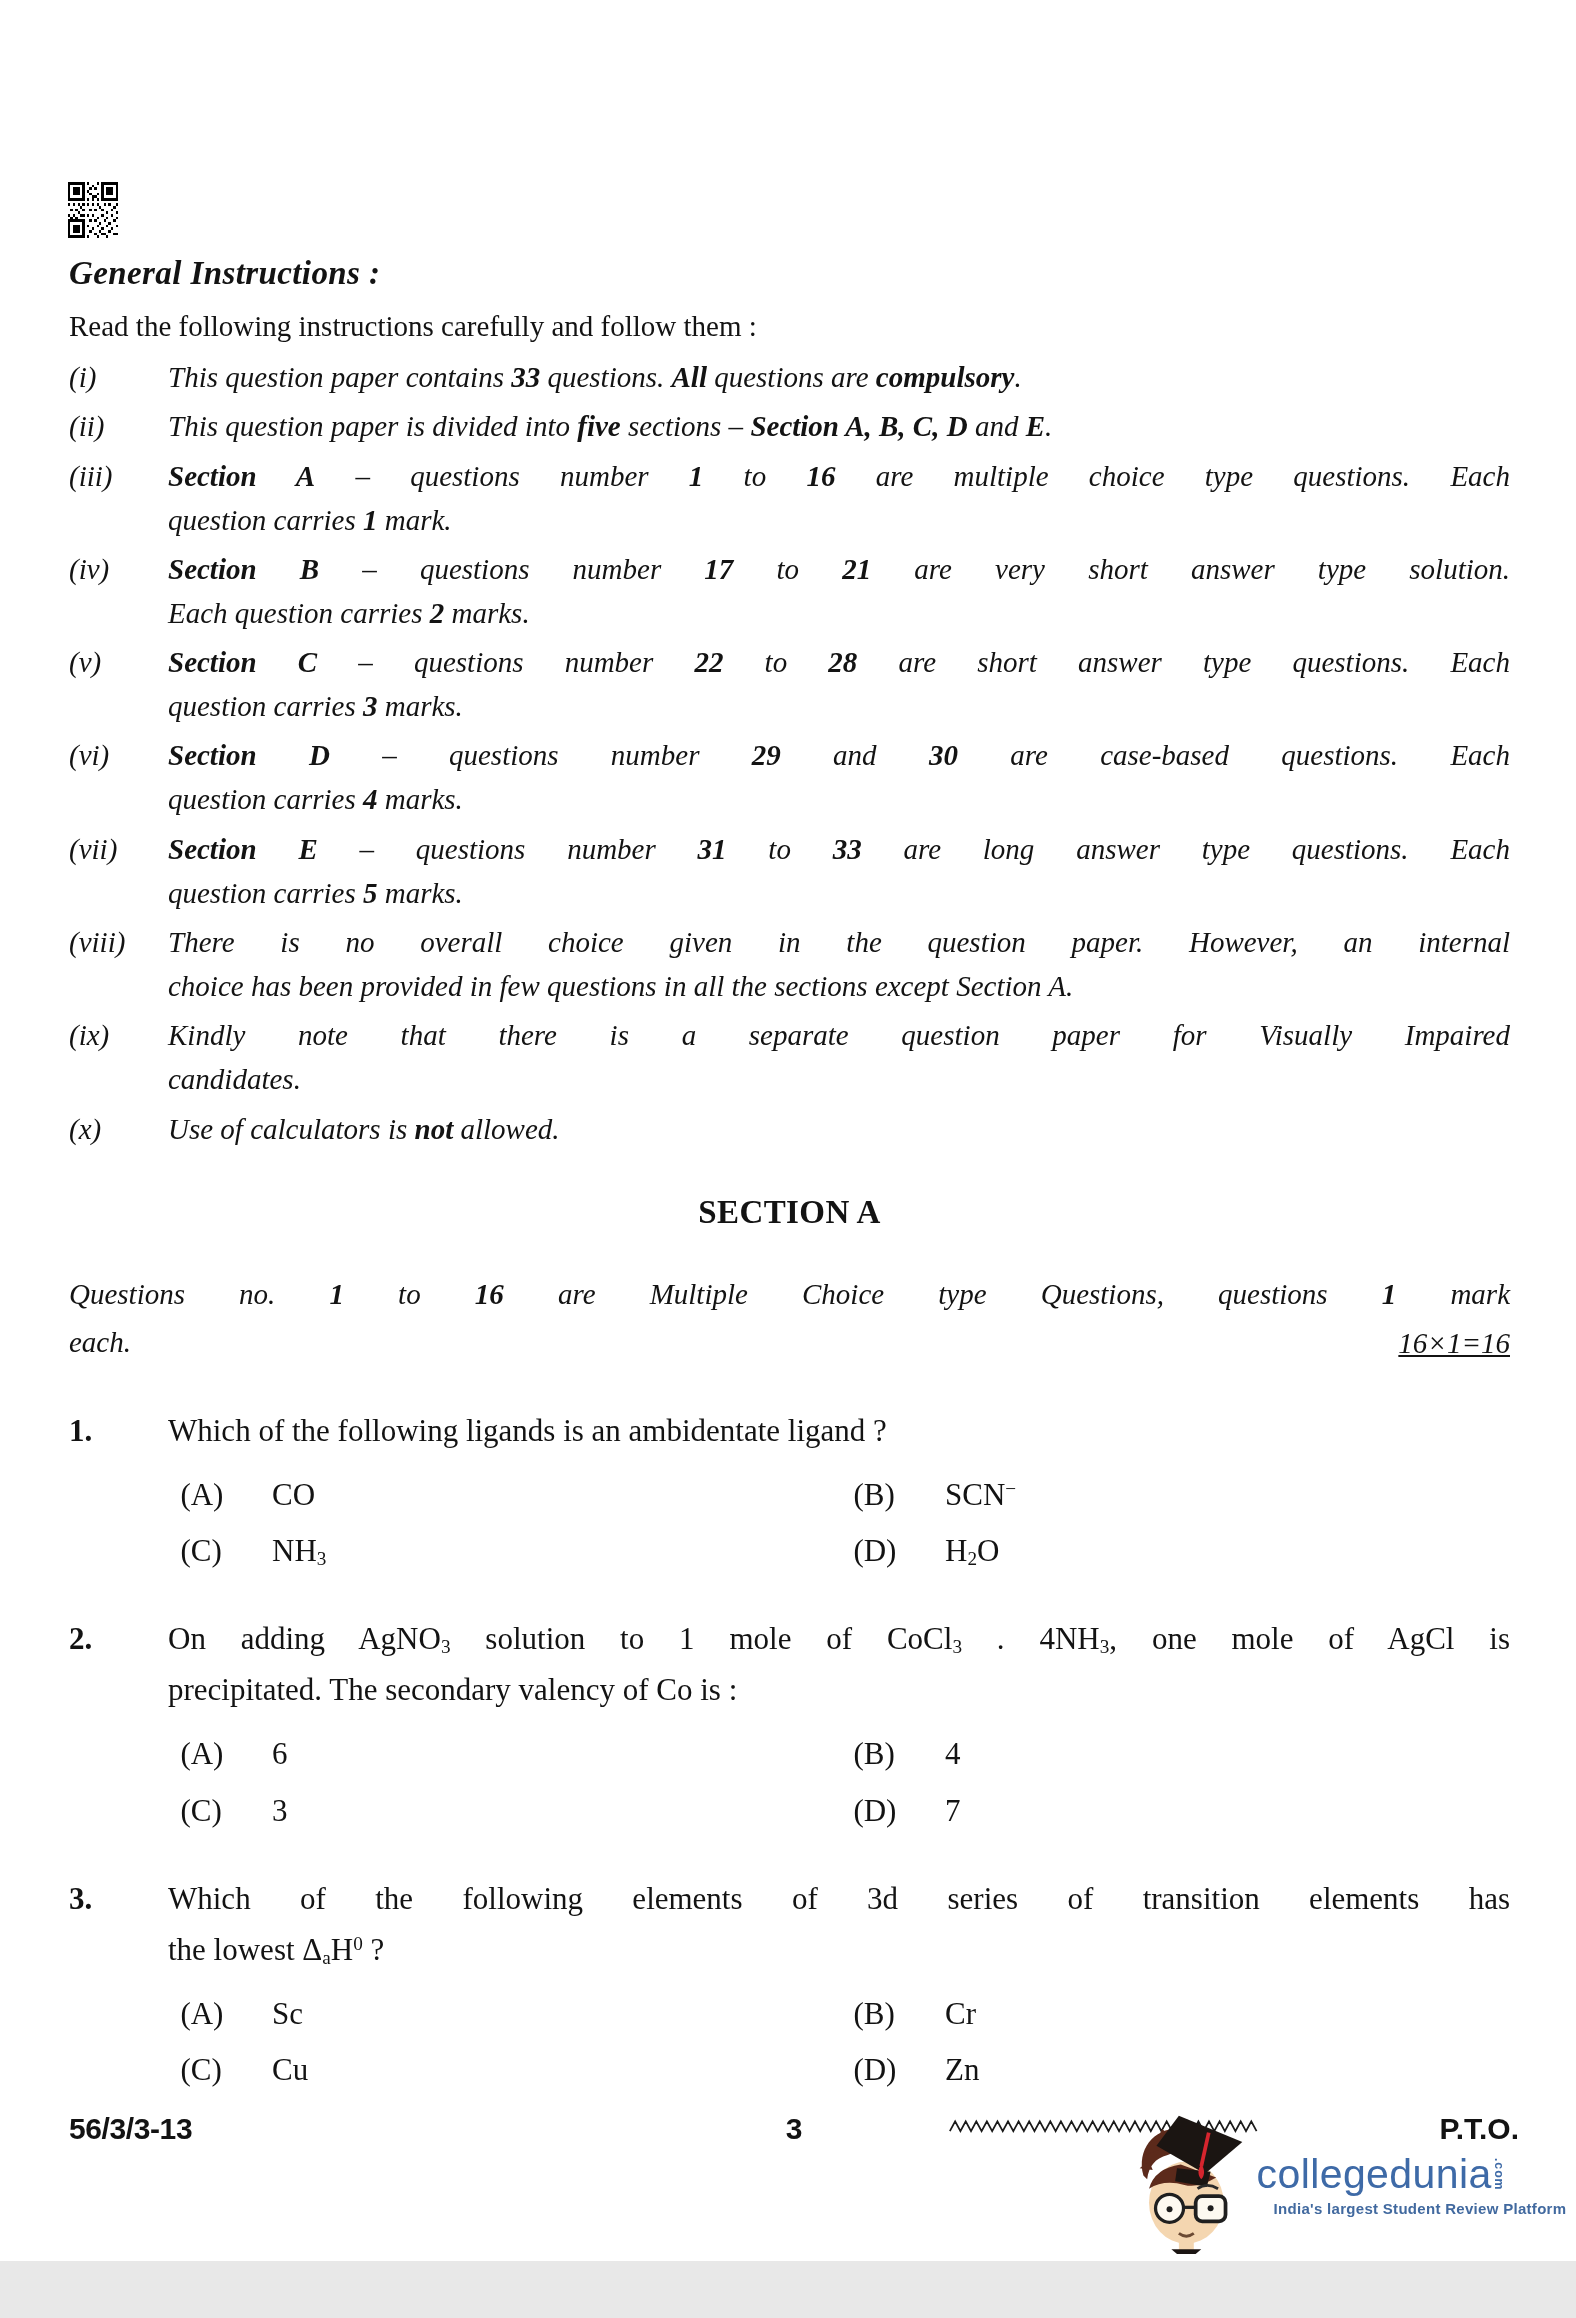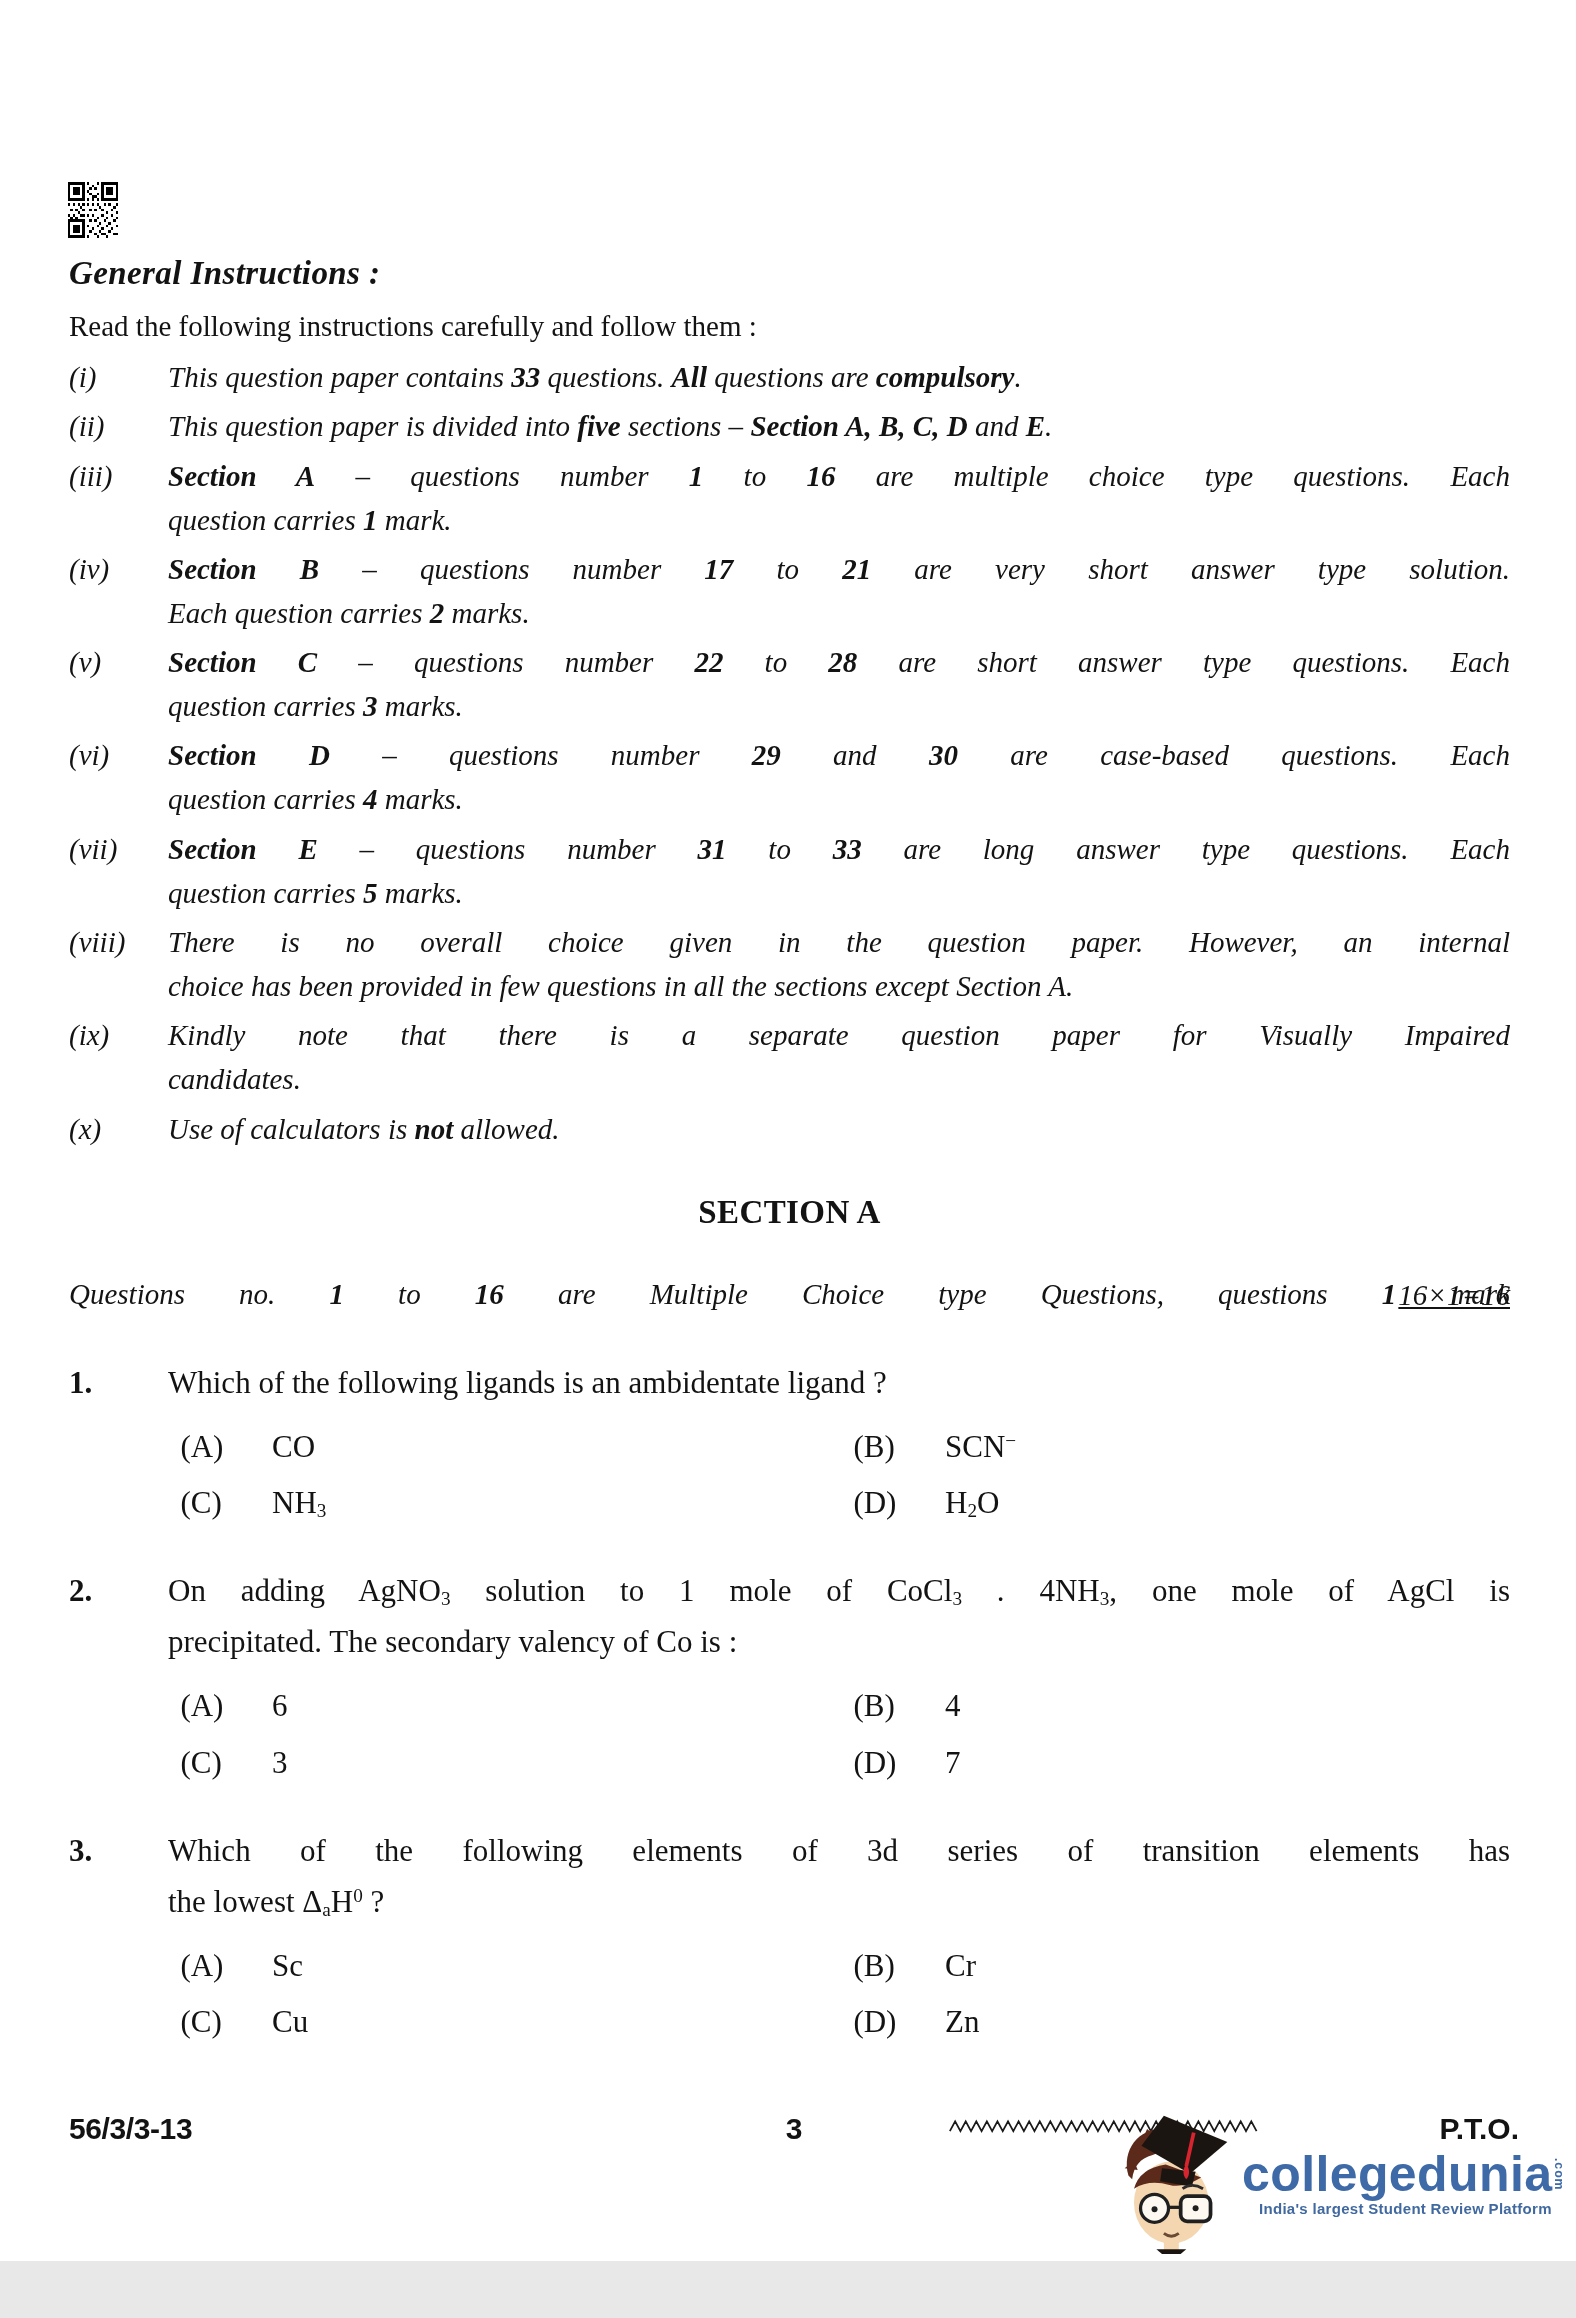--- a/index.html
+++ b/index.html
@@ -42,21 +42,21 @@
   .footer{position:absolute;left:69px;right:58px;top:2112px;height:41px;
           font-family:"Liberation Sans",sans-serif;font-weight:700;}
   .f-code{position:absolute;left:0;top:0;font-size:30px;letter-spacing:-0.4px;}
   .f-page{position:absolute;left:0;right:0;top:0;text-align:center;font-size:30px;}
   .f-squiggle{position:absolute;left:879px;top:5.3px;}
   .f-pto{position:absolute;right:0;top:0;font-size:30px;}
 
   .logo{position:absolute;right:10.6px;bottom:7px;display:flex;align-items:center;gap:3.5px;}
   .logo-text{display:flex;flex-direction:column;}
   .brand-row{display:flex;align-items:flex-start;}
-  .brand{font-family:"Liberation Sans",sans-serif;font-weight:700;font-size:50px;line-height:46px;
+  .brand{font-family:"Liberation Sans",sans-serif;font-weight:400;font-size:41px;line-height:46px;
          color:var(--brand-blue,#3e6aa7);letter-spacing:0.4px;}
   .tld{writing-mode:vertical-rl;font-family:"Liberation Sans",sans-serif;font-weight:700;font-size:12.4px;
        color:var(--brand-blue,#3e6aa7);margin-top:7px;letter-spacing:0.9px;}
   .tagline{font-family:"Liberation Sans",sans-serif;font-weight:700;font-size:15px;
            color:var(--tagline-blue,#41699f);margin-top:2.6px;letter-spacing:0.3px;text-align:left;padding-left:17px;}
 </style>
 </head>
 <body>
 
 <div class="page">
@@ -147,20 +147,21 @@
             <div class="tline"><span>Use of calculators is </span><span class="b">not</span><span> allowed.</span></div>
           </div>
       </div>
     </div>
 
     <div class="sec-head">SECTION A</div>
 
     <div class="intro-wrap">
       <div class="intro">
           <div class="tline jline"><span>Questions no. </span><span class="b">1</span><span> to </span><span class="b">16</span><span> are Multiple Choice type Questions, questions </span><span class="b">1</span><span> mark</span></div>
+          <div class="tline"><span>each.</span></div>
         </div>
       <div class="marks">16×1=16</div>
     </div>
 
     <div class="q">
       <div class="q-num">1.</div>
       <div class="q-body">
         <div class="q-text">
             <div class="tline"><span>Which of the following ligands is an ambidentate ligand ?</span></div>
           </div>

